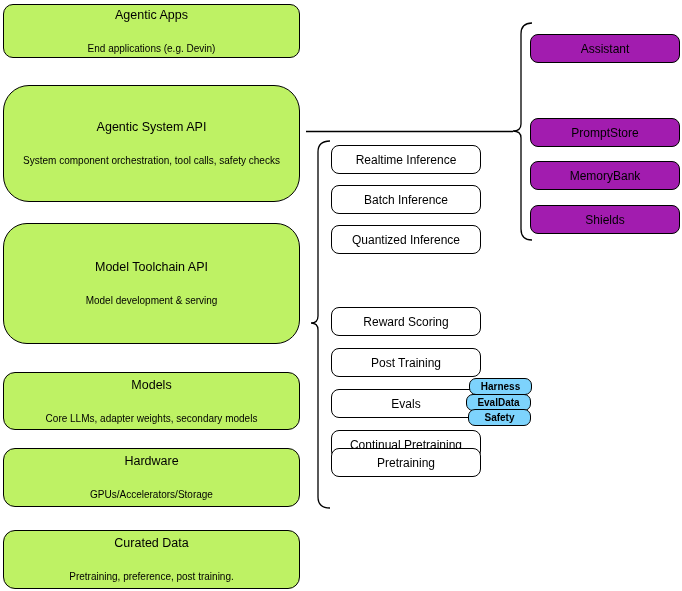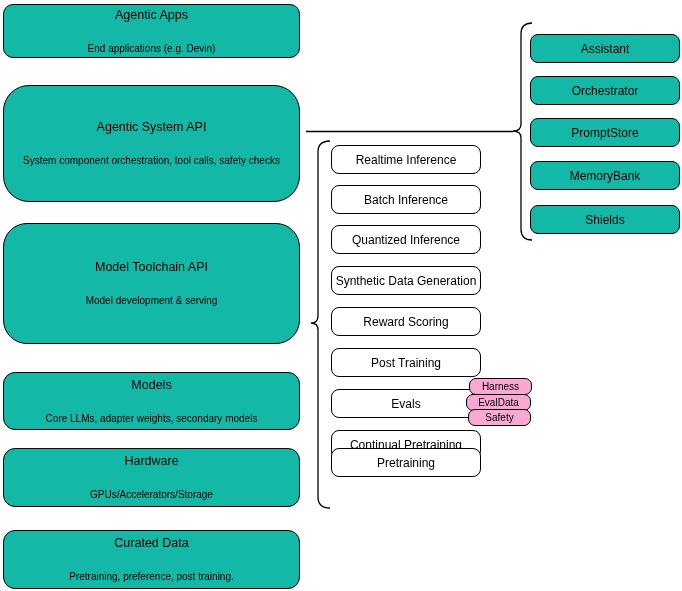--- a/index.html
+++ b/index.html
@@ -15,21 +15,21 @@
     background: #ffffff;
     overflow: hidden;
     color: #000000;
   }
   
   .lbox {
     position: absolute;
     left: 3px;
     width: 297px;
     border: 1.3px solid #000000;
-    background: #14b8a6;
+    background: #bef264;
     box-sizing: border-box;
     display: flex;
     flex-direction: column;
     align-items: center;
     justify-content: center;
     text-align: center;
     gap: 20px;
   }
   .ltitle {
     font-size: 12.5px;
@@ -58,43 +58,44 @@
     white-space: nowrap;
   }
   
   .rbox {
     position: absolute;
     left: 530px;
     width: 150px;
     height: 29px;
     border: 1.3px solid #000000;
     border-radius: 8px;
-    background: #14b8a6;
+    background: #a21caf;
     box-sizing: border-box;
     display: flex;
     align-items: center;
     justify-content: center;
     font-size: 12px;
     white-space: nowrap;
   }
   
   .tag {
     position: absolute;
     height: 17px;
     border: 1.2px solid #000000;
     border-radius: 7px;
-    background: #f9a8d4;
+    background: #7dd3fc;
     box-sizing: border-box;
     display: flex;
     align-items: center;
     justify-content: center;
     font-size: 10px;
     line-height: 11px;
     white-space: nowrap;
     z-index: 5;
+    font-weight: bold;
   }
   .overlay {
     position: absolute;
     left: 0;
     top: 0;
     z-index: 1;
     pointer-events: none;
   }
   .lbox, .mbox, .rbox { z-index: 2; }
 </style>
@@ -144,23 +145,20 @@
 
   <div class="mbox" style="top:145px">
     <span>Realtime Inference</span>
   </div>
   <div class="mbox" style="top:185px">
     <span>Batch Inference</span>
   </div>
   <div class="mbox" style="top:225px">
     <span>Quantized Inference</span>
   </div>
-  <div class="mbox" style="top:266px">
-    <span>Synthetic Data Generation</span>
-  </div>
   <div class="mbox" style="top:307px">
     <span>Reward Scoring</span>
   </div>
   <div class="mbox" style="top:348px">
     <span>Post Training</span>
   </div>
   <div class="mbox" style="top:389px">
     <span>Evals</span>
   </div>
   <div class="mbox" style="top:430px">
@@ -176,23 +174,20 @@
   <div class="tag" style="left:466px;top:394px;width:65px">
     <span>EvalData</span>
   </div>
   <div class="tag" style="left:468px;top:409px;width:63px">
     <span>Safety</span>
   </div>
 
   <div class="rbox" style="top:34px">
     <span>Assistant</span>
   </div>
-  <div class="rbox" style="top:76px">
-    <span>Orchestrator</span>
-  </div>
   <div class="rbox" style="top:118px">
     <span>PromptStore</span>
   </div>
   <div class="rbox" style="top:161px">
     <span>MemoryBank</span>
   </div>
   <div class="rbox" style="top:205px">
     <span>Shields</span>
   </div>
 

